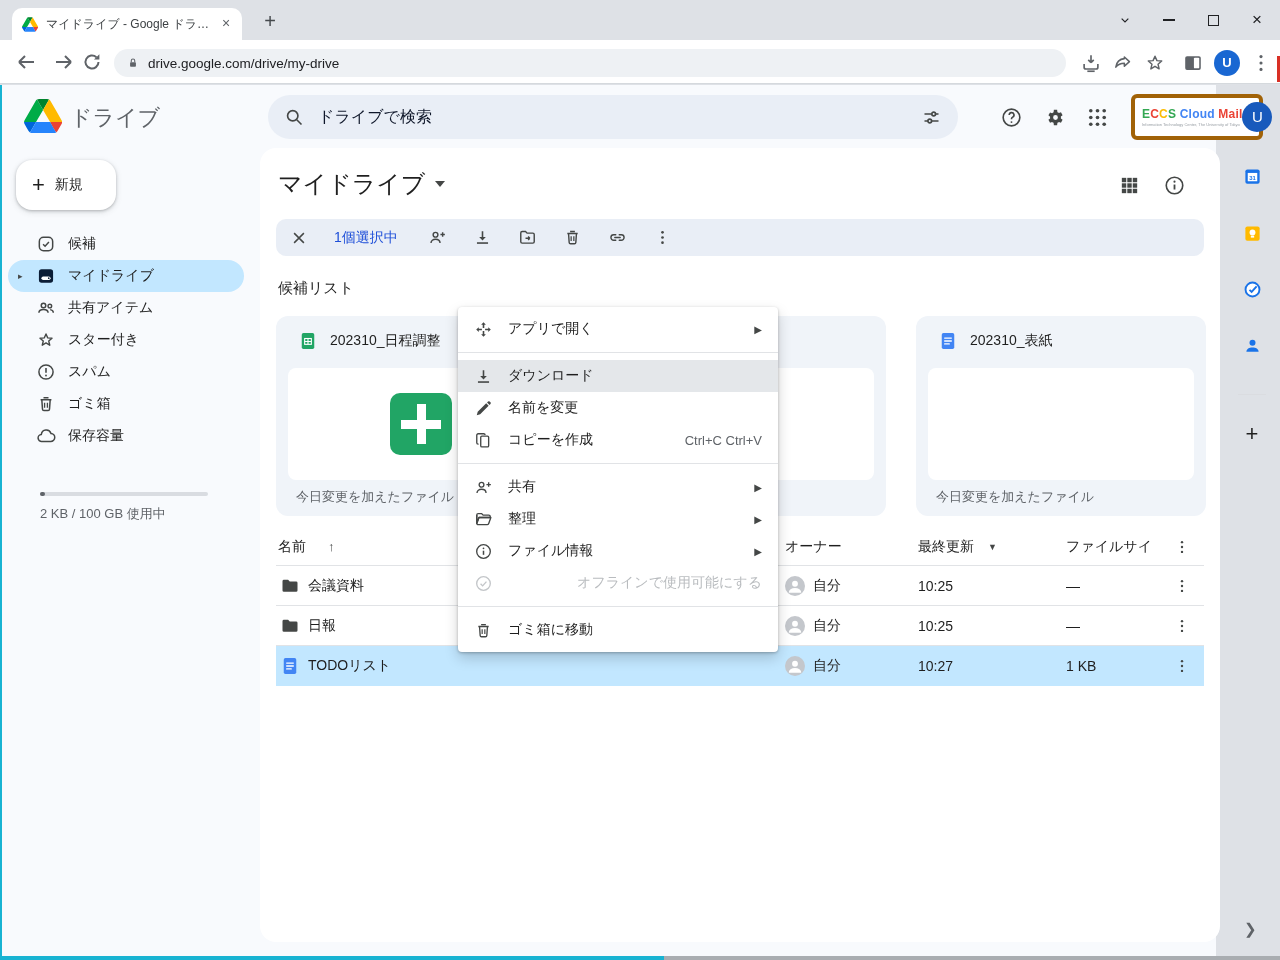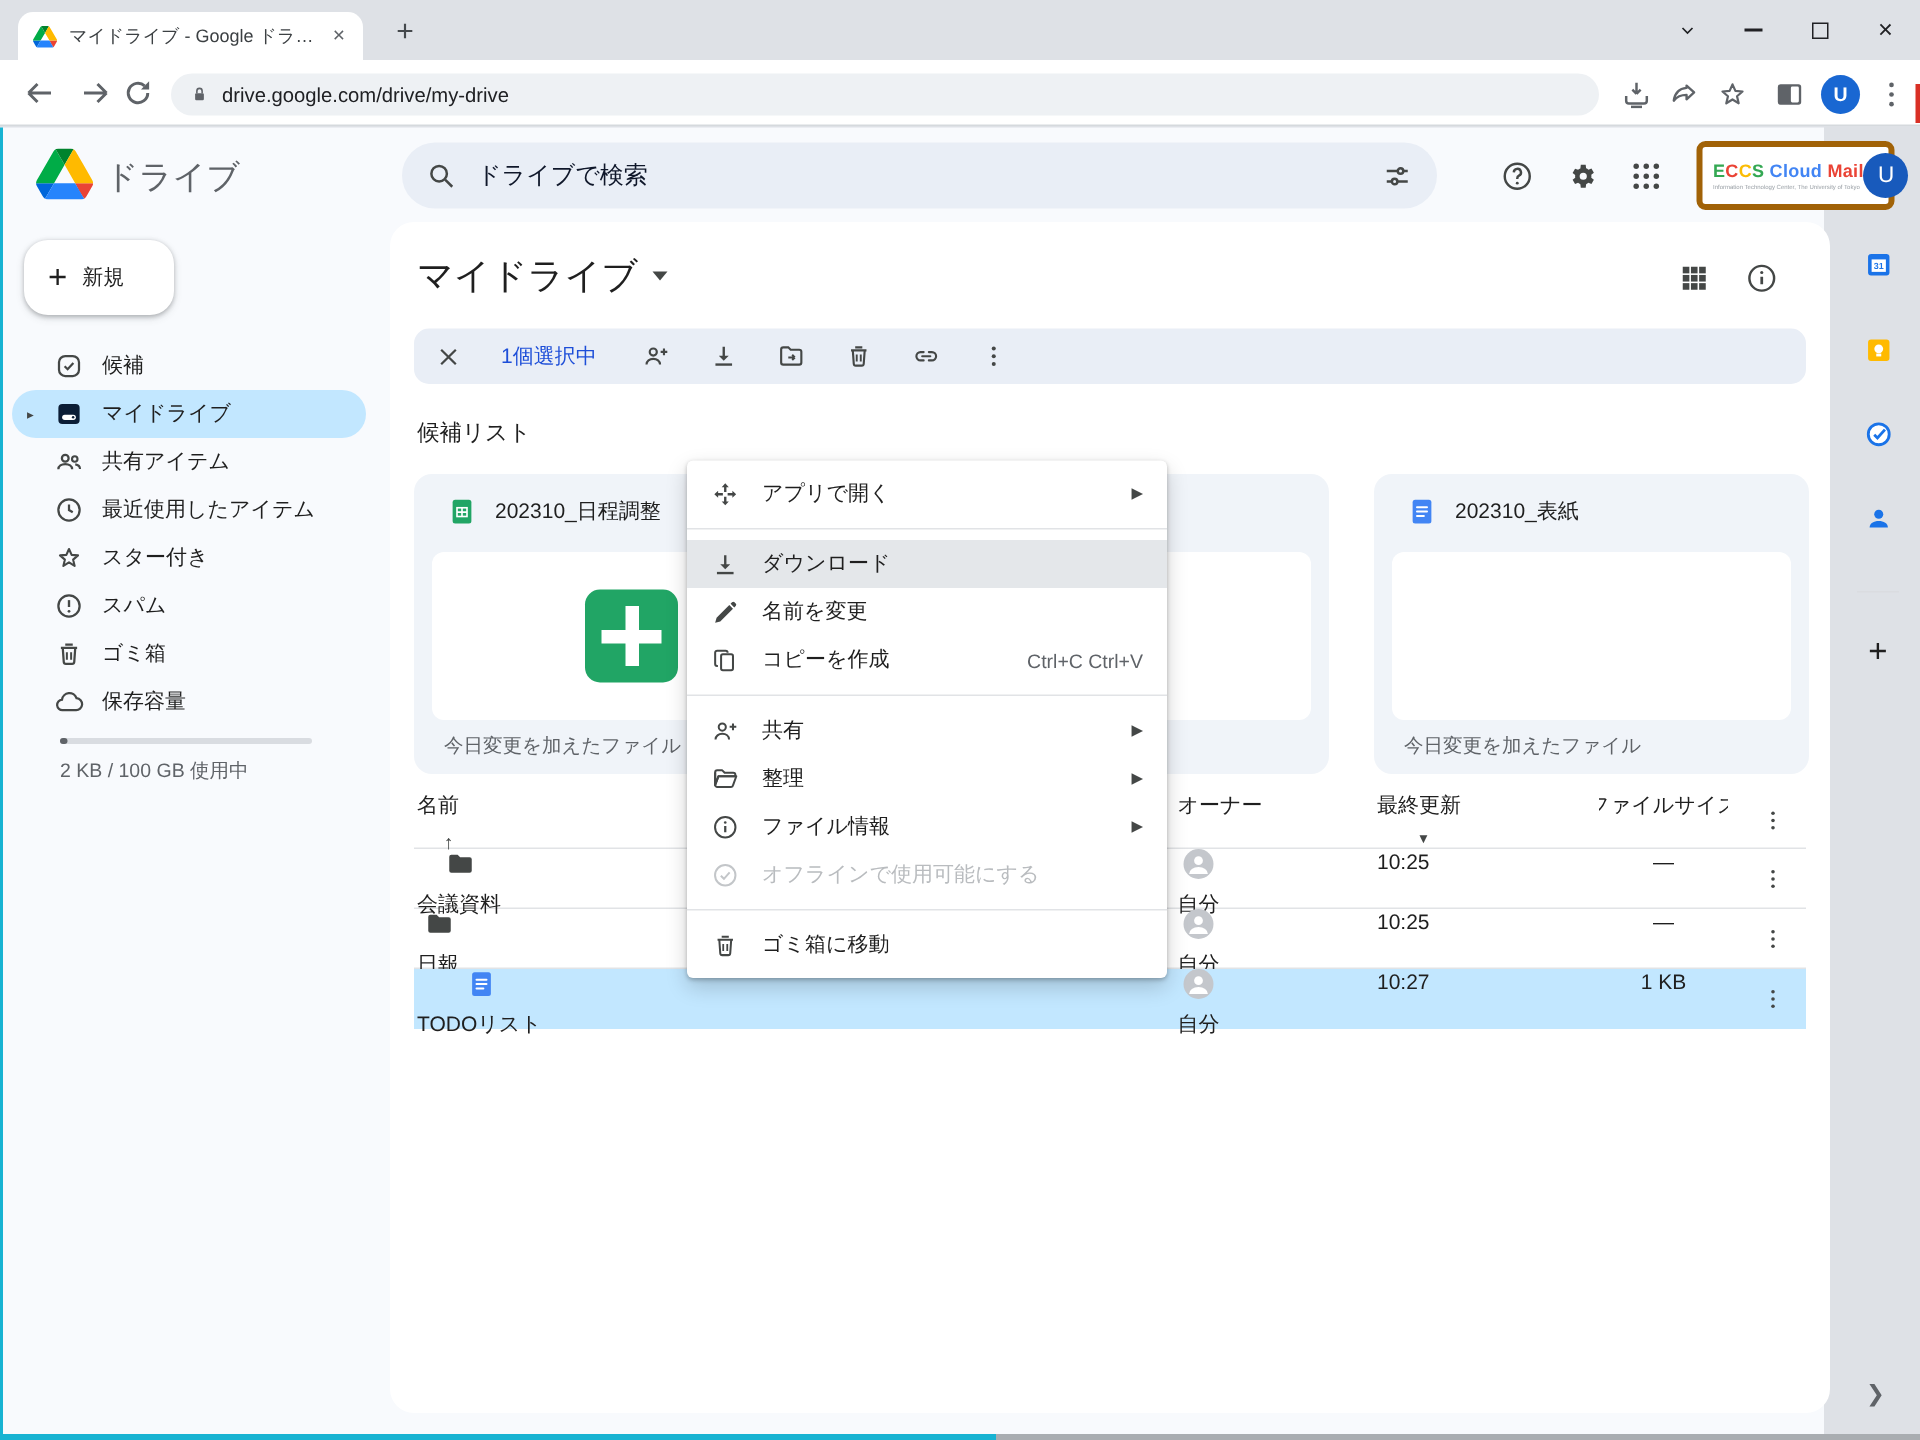--- a/index.html
+++ b/index.html
@@ -73,39 +73,39 @@
   .card-prev { position:absolute; left:12px; top:52px; width:266px; height:112px; background:#fff; border-radius:8px; display:flex; align-items:center; justify-content:center; }
   .card-foot { position:absolute; left:20px; top:172px; font-size:13px; color:#5f6368; white-space:nowrap; }
   .sheets-thumb { width:62px; height:62px; background:#21a565; border-radius:10px; position:relative; }
   .sheets-thumb::before { content:""; position:absolute; left:11px; top:27px; width:40px; height:9px; background:#fff; }
   .sheets-thumb::after { content:""; position:absolute; left:27px; top:11px; width:9px; height:40px; background:#fff; }
 
   
   .thead { position:absolute; left:16px; top:380px; width:928px; height:38px; border-bottom:1px solid #e1e3e6; font-size:14px; color:#1f1f1f; }
   .trow { position:absolute; left:16px; width:928px; height:40px; border-bottom:1px solid #e1e3e6; font-size:14px; cursor:pointer; }
   .trow.sel { background:#c2e7ff; border-bottom-color:#c2e7ff; }
-  .cell { position:absolute; top:0; height:100%; display:flex; align-items:center; gap:8px;flex-direction:column; }
+  .cell { position:absolute; top:0; height:100%; display:flex; align-items:center; gap:8px; }
   .c-name { left:2px; } .c-owner { left:509px; } .c-mod { left:642px; } .c-size { left:790px; width:86px; overflow:hidden; } .c-more { left:894px; width:24px; justify-content:center; }
   .hdr-cell { color:#1f1f1f; }
   .sort-up { font-size:13px; color:#444746; margin-left:14px; }
   .sort-dn { font-size:9px; color:#444746; margin-left:6px; }
   .f-ic { width:20px; height:20px; flex:none; margin-left:2px; }
   .owner-av { width:20px; height:20px; border-radius:50%; background:#c4c7cc; overflow:hidden; flex:none; }
   .more-ic { width:18px; height:18px; color:#444746; cursor:pointer; }
 
   
   .cmenu { position:absolute; left:458px; top:222px; width:320px; background:#fff; border-radius:4px; box-shadow:0 1px 3px rgba(0,0,0,.25),0 6px 14px rgba(0,0,0,.18); padding:6px 0; z-index:50; }
   .mi { height:32px; display:flex; align-items:center; padding:0 16px; cursor:pointer; }
   .mi.hl { background:#e4e7ea; }
   .mi .micon { width:19px; height:19px; color:#444746; margin-right:15px; flex:none; }
   .mi .mlabel { flex:1; font-size:14px; color:#1f1f1f; white-space:nowrap; }
   .mi .msc { font-size:13px; color:#5f6368; }
   .mi .marrow { font-size:10px; color:#444746; margin-left:12px; }
   .mi.dis { cursor:default; }
-  .mi.dis .mlabel { color:#b9bcbf; }
+  .mi.dis .mlabel { color:#b9bcbf;text-align:right; }
   .mi.dis .micon { color:#c3c6c9; }
   .mdiv { height:1px; background:#e1e3e6; margin:7px 0; }
 
   
   .rail-ic { position:absolute; left:1243px; width:19px; height:19px; cursor:pointer; }
   .rail-div { position:absolute; left:1238px; top:309px; width:28px; height:1px; background:#dadce0; }
   .rail-plus { position:absolute; left:1241px; top:336px; width:22px; height:26px; font-size:22px; color:#1f1f1f; text-align:center; cursor:pointer; }
   .rail-chev { position:absolute; left:1244px; top:835px; font-size:15px; color:#5f6368; cursor:pointer; }
 </style>
 </head>
@@ -263,27 +263,20 @@
         <svg class="nav-ic" viewBox="0 0 24 24">
             <circle cx="9" cy="9" r="2.7" fill="none" stroke="currentColor" stroke-width="1.8"></circle>
             <path d="M3.5 17.8c0-2.5 2.5-4.1 5.5-4.1s5.5 1.6 5.5 4.1" fill="none" stroke="currentColor" stroke-width="1.8"></path>
             <circle cx="16.6" cy="9.6" r="2.2" fill="none" stroke="currentColor" stroke-width="1.7"></circle>
             <path d="M17 13.9c2.2.3 3.8 1.7 3.8 3.7" fill="none" stroke="currentColor" stroke-width="1.7"></path>
           </svg>
         <span>共有アイテム</span>
       </div>
       <div class="nav-item">
         <svg class="nav-ic" viewBox="0 0 24 24">
-            <circle cx="12" cy="12" r="8.5" fill="none" stroke="currentColor" stroke-width="1.8"></circle>
-            <path d="M12 7.5V12l3 1.8" fill="none" stroke="currentColor" stroke-width="1.8"></path>
-          </svg>
-        <span>最近使用したアイテム</span>
-      </div>
-      <div class="nav-item">
-        <svg class="nav-ic" viewBox="0 0 24 24">
             <path d="M12 4.8l2.1 4.7 5.1.4-3.9 3.4 1.2 5L12 15.5 7.5 18.3l1.2-5-3.9-3.4 5.1-.4z" fill="none" stroke="currentColor" stroke-width="1.7" stroke-linejoin="round"></path>
           </svg>
         <span>スター付き</span>
       </div>
       <div class="nav-item">
         <svg class="nav-ic" viewBox="0 0 24 24">
             <circle cx="12" cy="12" r="8.5" fill="none" stroke="currentColor" stroke-width="1.8"></circle>
             <path d="M12 7.3v5.5" stroke="currentColor" stroke-width="1.9"></path>
             <circle cx="12" cy="16.2" r="1.1" fill="currentColor"></circle>
           </svg>

